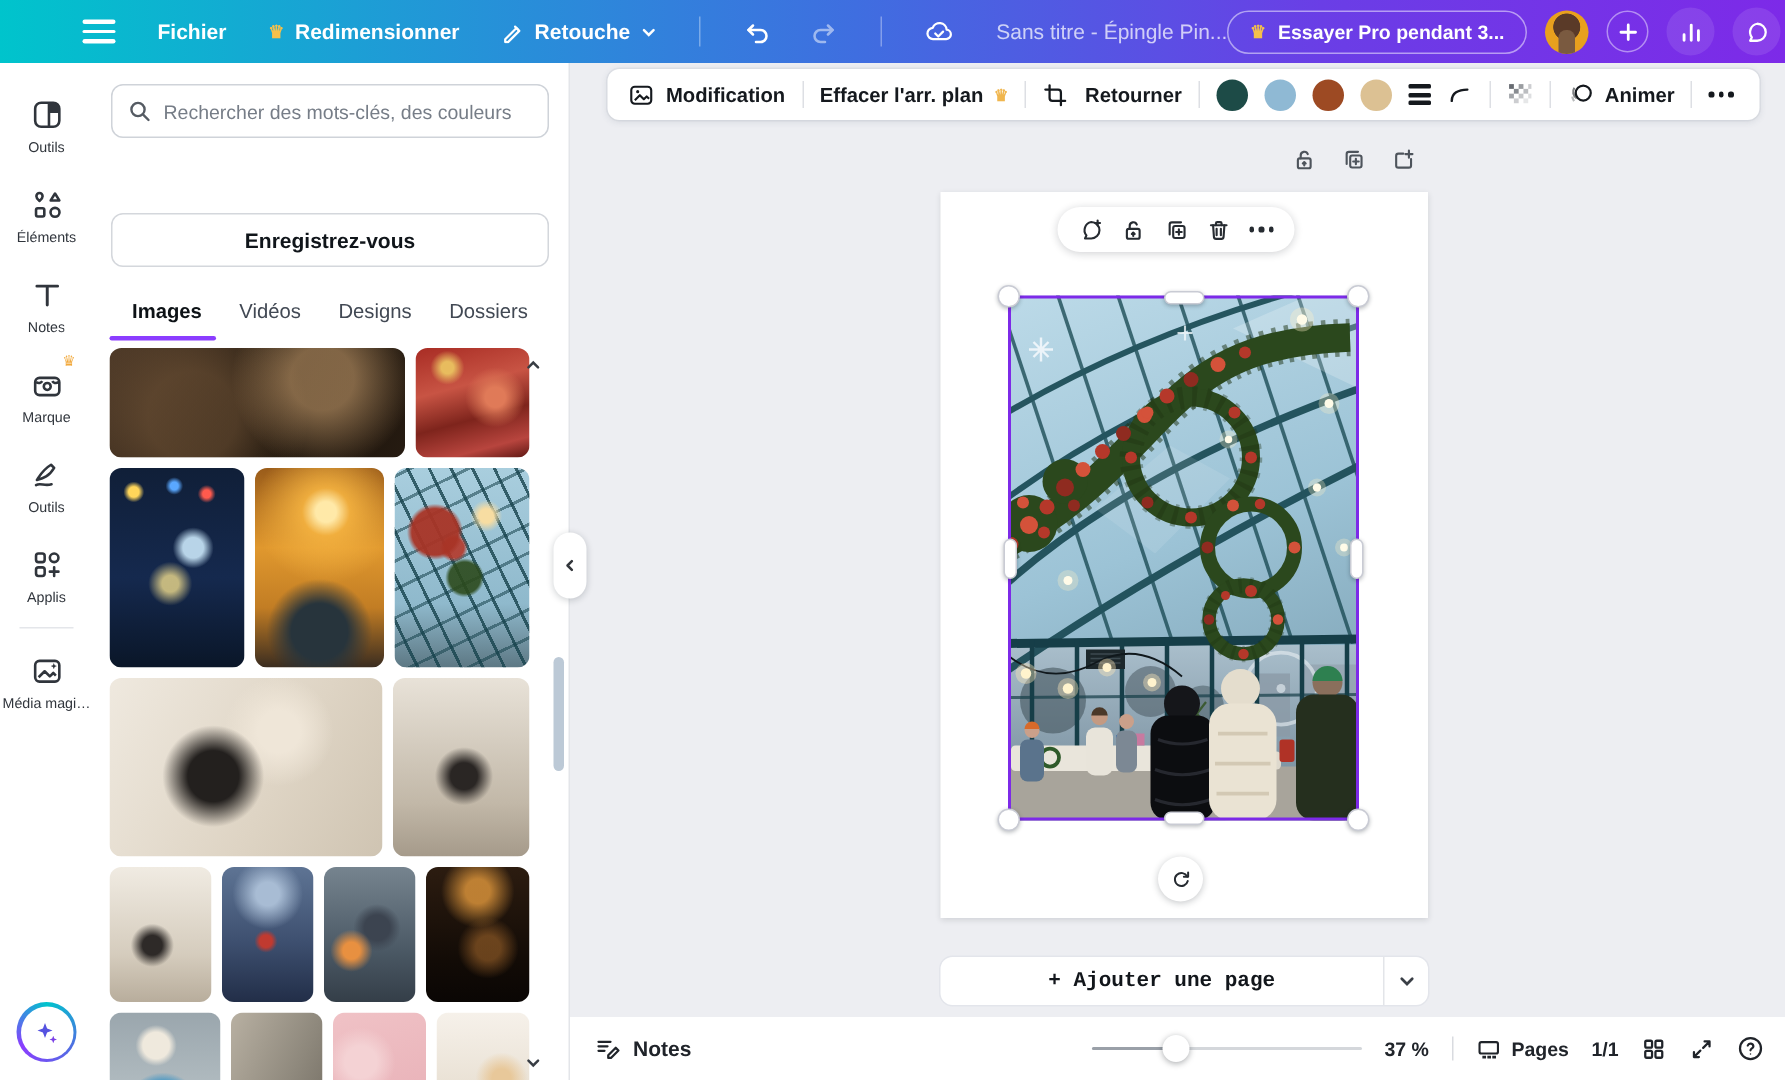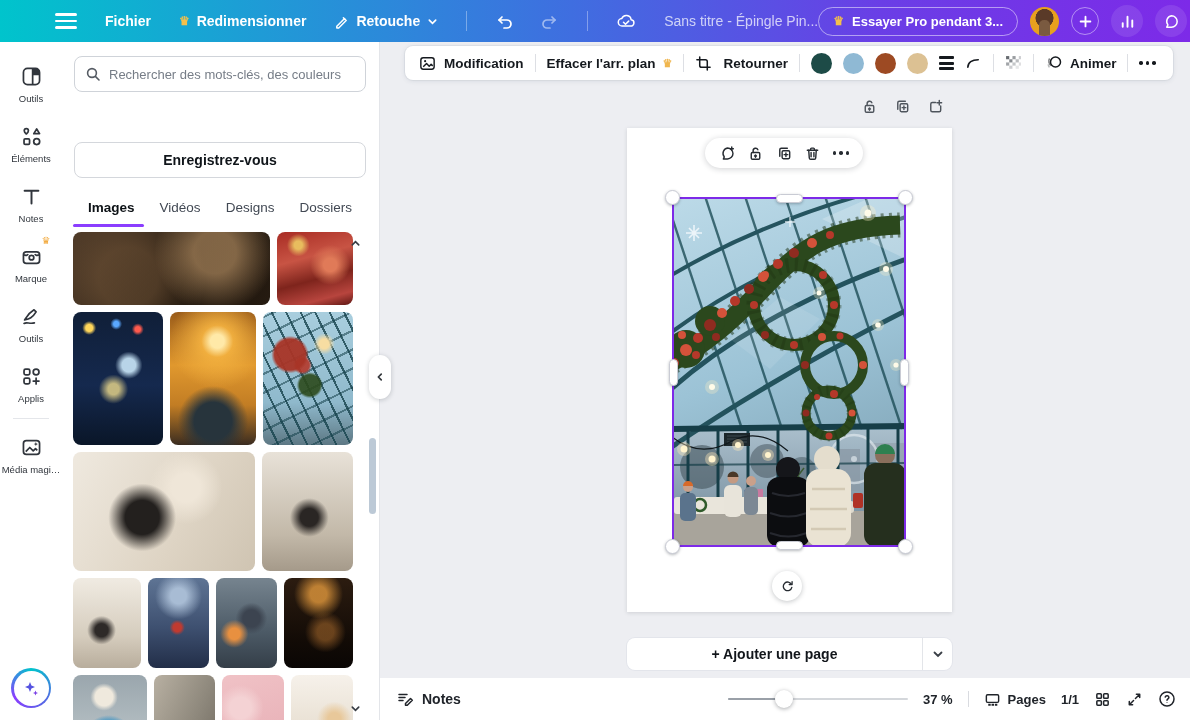--- a/index.html
+++ b/index.html
@@ -153,21 +153,21 @@
   .h-et { top:-5px; } .h-eb { bottom:-5px; }
   .h-edge-v { width:9px; height:27px; border-radius:5px; top:50%; margin-top:-13px; }
   .h-el { left:-5px; } .h-er { right:-5px; }
 
   .float-bar { position:absolute; left:325px; top:96px; width:158px; height:30px; background:#fff; border-radius:16px;
     box-shadow:0 1px 6px rgba(20,26,34,.2); display:flex; align-items:center; justify-content:space-around; padding:0 8px;
     color:#262b31; z-index:20; }
   .rotate-btn { position:absolute; left:392px; top:529px; width:30px; height:30px; border-radius:50%; background:#fff;
     box-shadow:0 1px 5px rgba(20,26,34,.25); display:flex; align-items:center; justify-content:center; color:#262b31; cursor:pointer; }
   .add-page { position:absolute; left:247px; top:596px; width:325px; height:32px; background:#fff; border-radius:8px;
-    display:flex; align-items:stretch; box-shadow:0 0 0 1px rgba(64,87,109,.05); cursor:pointer; }
+    display:flex; align-items:stretch; box-shadow:0 0 0 1px rgba(64,87,109,.05); cursor:pointer;font-family:Liberation Mono, monospace; }
   .add-page .main { flex:1; display:flex; align-items:center; justify-content:center; font-size:14px; font-weight:700; color:#12161b; }
   .add-page .dd { width:30px; border-left:1px solid #e3e5e9; display:flex; align-items:center; justify-content:center; color:#3a3f46; }
 
   
   .statusbar { position:absolute; left:0; bottom:0; width:810px; height:42px; background:#fff;
     display:flex; align-items:center; padding:0 14px 0 16px; color:#20242a; }
   .notes { display:flex; align-items:center; gap:8px; font-size:14px; font-weight:700; cursor:pointer; }
   .sb-right { margin-left:auto; display:flex; align-items:center; gap:15px; }
   .slider { position:relative; width:180px; height:18px; cursor:pointer; }
   .slider .track { position:absolute; left:0; right:0; top:8px; height:2px; background:#d4d7db; border-radius:1px; }

